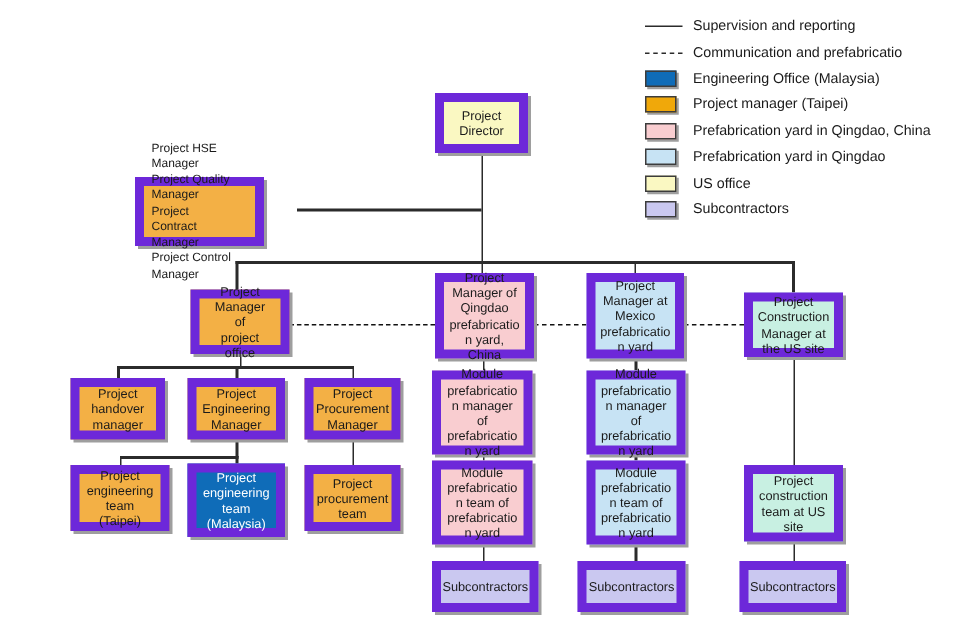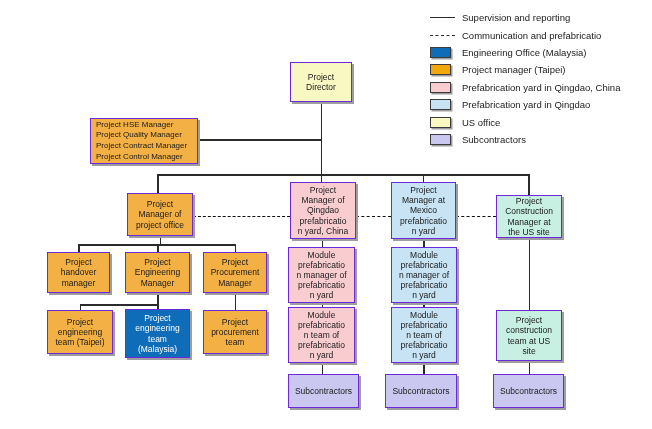--- a/index.html
+++ b/index.html
@@ -1,21 +1,21 @@
 <!DOCTYPE html>
 <html><head>
 <meta charset="utf-8">
 <style>
   html,body{margin:0;padding:0;background:#ffffff;}
   .canvas{position:relative;width:652px;height:429px;background:#ffffff;
           font-family:"Liberation Sans",sans-serif;overflow:hidden;}
-  .node{position:absolute;border:1px solid #6d28d9;box-shadow:2px 2px 0 #9e9e9e;
+  .node{position:absolute;border:6px solid #6d28d9;box-shadow:2px 2px 0 #9e9e9e;
         display:flex;align-items:center;justify-content:center;text-align:center;
         font-size:8.5px;line-height:1.2;color:#1a1a1a;white-space:pre-line;
-        box-sizing:border-box;padding:1px 0;}
+        box-sizing:border-box;padding:1px 16px;}
   .node.left{justify-content:flex-start;text-align:left;font-size:8px;
         line-height:1.32;padding-left:5px;}
   .line{position:absolute;background:#2b2b2b;}
   .dash{position:absolute;border-top:1.6px dashed #111;height:0;}
   .legend{position:absolute;}
   .lrow{display:flex;align-items:center;height:17.4px;}
   .lsample{width:30px;flex:0 0 30px;display:flex;align-items:center;}
   .lline{width:25px;border-top:1.7px solid #2b2b2b;}
   .lline.dashed{border-top-style:dashed;border-top-width:1.8px;}
   .lswatch{width:21px;height:11px;border:1px solid #3c3c3c;
@@ -51,21 +51,21 @@
       <div class="line" style="left: 423px; top: 362px; width: 1.5px; height: 12px;"></div>
       <div class="line" style="left: 528.5px; top: 237px; width: 1.5px; height: 73px;"></div>
       <div class="line" style="left: 528.5px; top: 360px; width: 1.5px; height: 14px;"></div>
       <div class="dash" style="left: 193px; top: 216px; width: 97px;"></div>
       <div class="dash" style="left: 356px; top: 216px; width: 35px;"></div>
       <div class="dash" style="left: 456px; top: 216px; width: 40px;"></div>
     </div>
   <div id="nodes">
       <div class="node" style="left: 290px; top: 62px; width: 62px; height: 40px; background: rgb(250, 248, 194);">Project
 Director</div>
-      <div class="node left" style="left: 90px; top: 118px; width: 108px; height: 46px; background: rgb(243, 176, 69);">Project HSE Manager
+      <div class="node left" style="left: 90px; top: 118px; width: 86px; height: 46px; background: rgb(243, 176, 69);">Project HSE Manager
 Project Quality Manager
 Project Contract Manager
 Project Control Manager</div>
       <div class="node" style="left: 127px; top: 193px; width: 66px; height: 43px; background: rgb(243, 176, 69);">Project
 Manager of
 project office</div>
       <div class="node" style="left: 290px; top: 182px; width: 66px; height: 57px; background: rgb(249, 205, 208);">Project
 Manager of
 Qingdao
 prefabricatio

